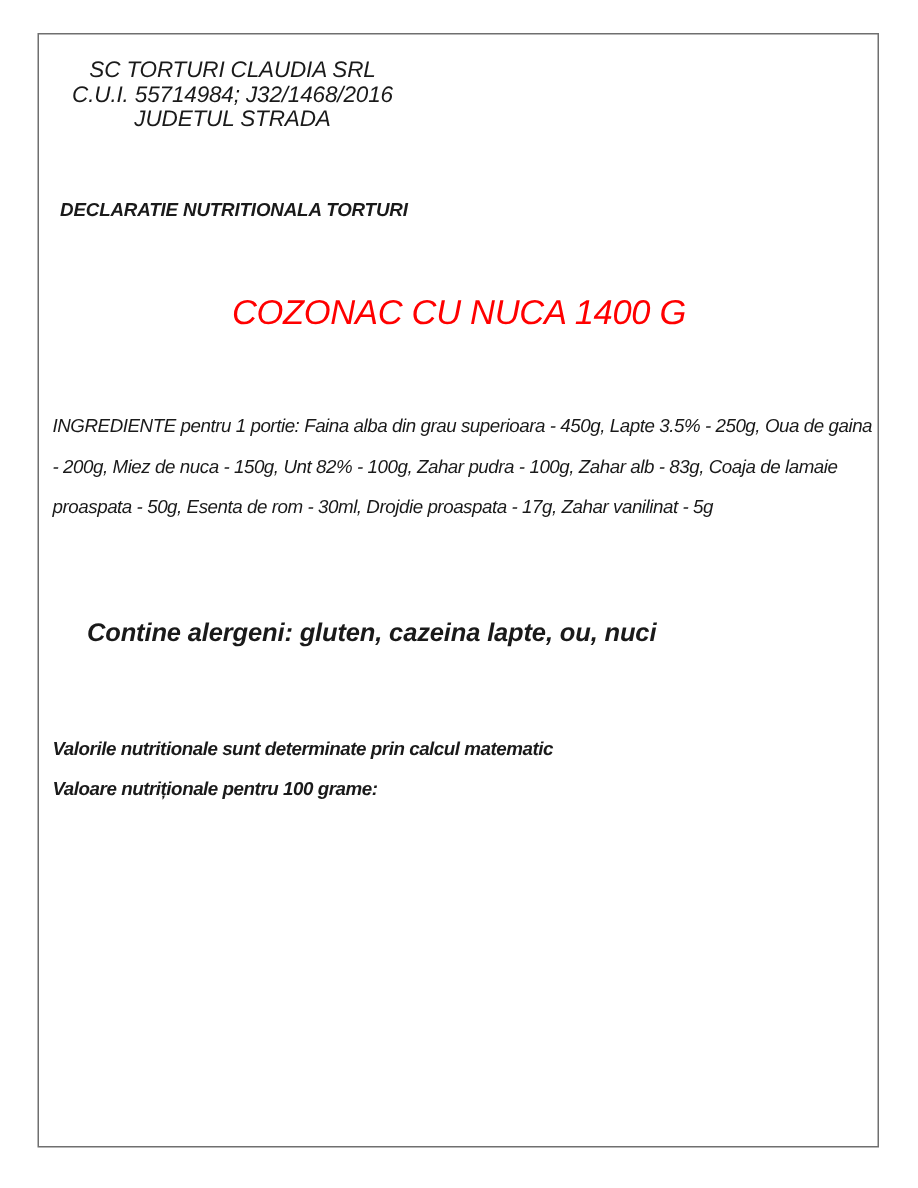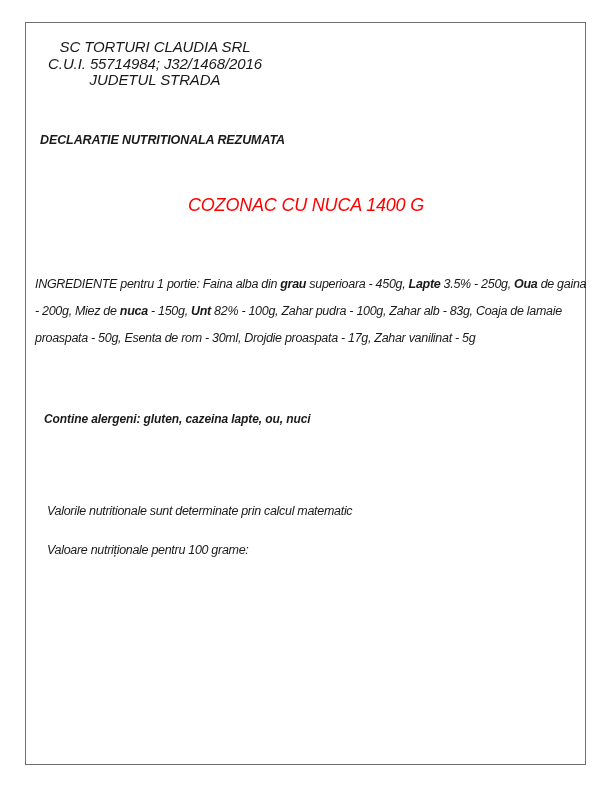--- a/index.html
+++ b/index.html
@@ -42,64 +42,64 @@
     font-size: 12.5px;
     font-weight: bold;
     letter-spacing: -0.1px;
   }
   .product-title {
     position: absolute;
     left: 26px;
     top: 195px;
     width: 560px;
     text-align: center;
-    font-size: 18px;
+    font-size: 23px;
     letter-spacing: -0.2px;
   }
   .ingredients {
     position: absolute;
     left: 35px;
     top: 258px;
     width: 552px;
     font-size: 12.5px;
     line-height: 27px;
     letter-spacing: -0.3px;
   }
-  .ingredients .b { font-weight: bold; text-align: right; }
+  .ingredients .b { font-weight: normal; text-align: right; }
   .allergens {
     position: absolute;
-    left: 44px;
+    left: 58px;
     top: 412px;
-    font-size: 12px;
+    font-size: 17px;
     font-weight: bold;
     letter-spacing: -0.1px;
   }
   .nutrition {
     position: absolute;
     left: 35px;
     top: 486px;
     width: 552px;
     font-size: 12.5px;
     line-height: 26.5px;
     letter-spacing: -0.3px;
   }
-  .nutrition p, .nutrition div { margin: 12px; padding: 0; }
+  .nutrition p, .nutrition div { margin: 0; padding: 0; font-weight: bold; }
 </style>
 </head>
 <body>
 
 <div class="page-border" style="border-color: rgb(111, 111, 111);"></div>
 
 <div class="company-header txt">
   <div>SC TORTURI CLAUDIA SRL</div>
   <div>C.U.I. 55714984; J32/1468/2016</div>
   <div>JUDETUL STRADA</div>
 </div>
 
-<div class="declaration-title txt">DECLARATIE NUTRITIONALA REZUMATA</div>
+<div class="declaration-title txt">DECLARATIE NUTRITIONALA TORTURI</div>
 
 <div class="product-title txt" id="product-title" style="color: rgb(255, 0, 0);">COZONAC CU NUCA 1400 G</div>
 
 <p class="ingredients txt"><span>INGREDIENTE pentru 1 portie: Faina alba din </span><span class="b">grau</span><span> superioara - 450g, </span><span class="b">Lapte</span><span> 3.5% - 250g, </span><span class="b">Oua</span><span> de gaina - 200g, Miez de </span><span class="b">nuca</span><span> - 150g, </span><span class="b">Unt</span><span> 82% - 100g, Zahar pudra - 100g, Zahar alb - 83g, Coaja de lamaie proaspata - 50g, Esenta de rom  - 30ml, Drojdie proaspata - 17g, Zahar vanilinat  - 5g</span></p>
 
 <div class="allergens txt">Contine alergeni: gluten, cazeina lapte, ou, nuci</div>
 
 <div class="nutrition txt">
   <div>Valorile nutritionale sunt determinate prin calcul matematic</div>
   <div>Valoare nutriționale pentru 100 grame:</div>

